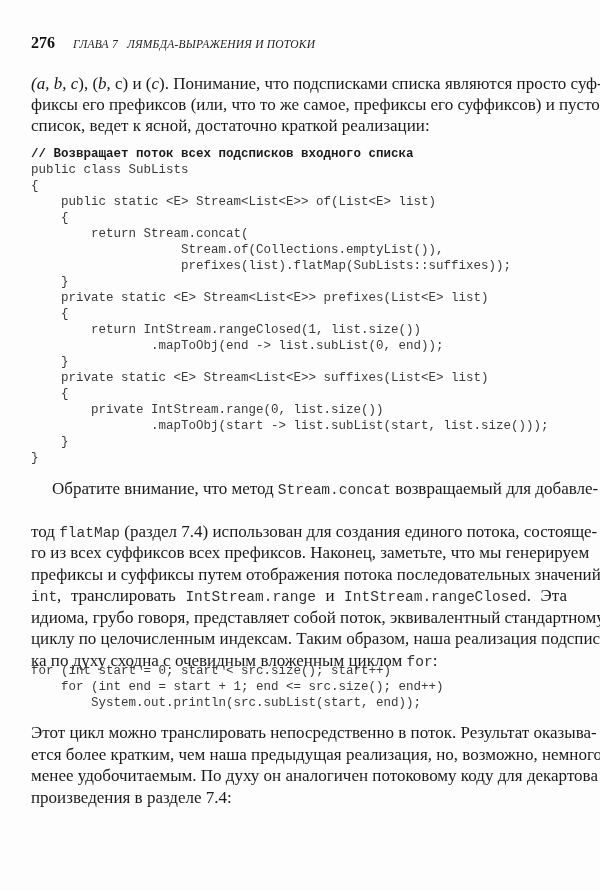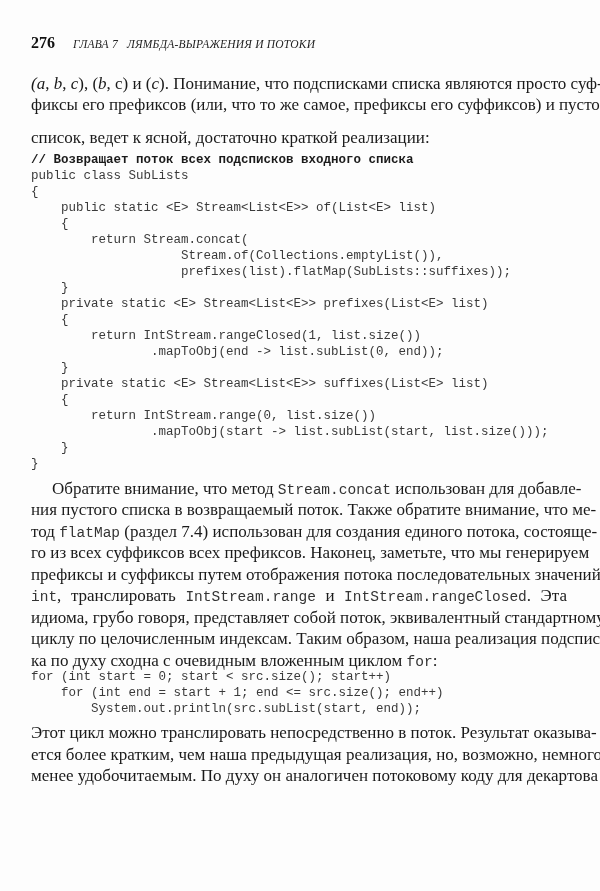--- a/index.html
+++ b/index.html
@@ -15,74 +15,74 @@
     position: absolute; left: 31px; width: 536px; white-space: nowrap;
     font-family: "Liberation Serif", serif; font-size: 17px; line-height: 21px; color: #1a1a1a;
     text-align: justify; text-align-last: justify;
   }
   .line.last { text-align-last: left; }
   .line.indent { left: 52px; width: 515px; }
   .mono { font-family: "Liberation Mono", monospace; font-size: 14.5px; color: #333; }
   .it { font-style: italic; }
   .code {
     position: absolute; left: 31px; white-space: pre;
-    font-family: "Liberation Mono", monospace; font-size: 12.5px; line-height: 16px; color: #3a3a3a; margin-top: 6px;
+    font-family: "Liberation Mono", monospace; font-size: 12.5px; line-height: 16px; color: #3a3a3a;
   }
   .code.comment { font-weight: bold; color: #1a1a1a; }
 </style>
 </head>
 <body>
 
 <div class="page">
 
   <div class="running-head">
     <span class="page-num">276</span>
     <span class="chapter" style="white-space:pre;">ГЛАВА 7   ЛЯМБДА-ВЫРАЖЕНИЯ И ПОТОКИ</span>
   </div>
 
   <div class="line" style="top:73px;"><span class="it">(a</span><span>, </span><span class="it">b</span><span>, </span><span class="it">c</span><span>), (</span><span class="it">b</span><span>, с) и (</span><span class="it">c</span><span>). Понимание, что подсписками списка являются просто суф-</span></div>
   <div class="line" style="top:94px;">фиксы его префиксов (или, что то же самое, префиксы его суффиксов) и пустой</div>
-  <div class="line last" style="top:115px;margin-top:12px;">список, ведет к ясной, достаточно краткой реализации:</div>
+  <div class="line last" style="top:115px;">список, ведет к ясной, достаточно краткой реализации:</div>
 
   <div>
     <div class="code comment" style="top:146px;">// Возвращает поток всех подсписков входного списка</div>
     <div class="code" style="top:162px;">public class SubLists</div>
     <div class="code" style="top:178px;">{</div>
     <div class="code" style="top:194px;">    public static &lt;E&gt; Stream&lt;List&lt;E&gt;&gt; of(List&lt;E&gt; list)</div>
     <div class="code" style="top:210px;">    {</div>
     <div class="code" style="top:226px;">        return Stream.concat(</div>
     <div class="code" style="top:242px;">                    Stream.of(Collections.emptyList()),</div>
     <div class="code" style="top:258px;">                    prefixes(list).flatMap(SubLists::suffixes));</div>
     <div class="code" style="top:274px;">    }</div>
     <div class="code" style="top:290px;">    private static &lt;E&gt; Stream&lt;List&lt;E&gt;&gt; prefixes(List&lt;E&gt; list)</div>
     <div class="code" style="top:306px;">    {</div>
     <div class="code" style="top:322px;">        return IntStream.rangeClosed(1, list.size())</div>
     <div class="code" style="top:338px;">                .mapToObj(end -&gt; list.subList(0, end));</div>
     <div class="code" style="top:354px;">    }</div>
     <div class="code" style="top:370px;">    private static &lt;E&gt; Stream&lt;List&lt;E&gt;&gt; suffixes(List&lt;E&gt; list)</div>
     <div class="code" style="top:386px;">    {</div>
-    <div class="code" style="top:402px;">        return IntStream.range(0, list.size())</div>
+    <div class="code" style="top:402px;">        private IntStream.range(0, list.size())</div>
     <div class="code" style="top:418px;">                .mapToObj(start -&gt; list.subList(start, list.size()));</div>
     <div class="code" style="top:434px;">    }</div>
     <div class="code" style="top:450px;">}</div>
   </div>
 
-  <div class="line indent" style="top:478px;"><span>Обратите внимание, что метод </span><span class="mono">Stream.concat</span><span> использован для добавле-</span></div>
-  <div class="line" style="top:499px;">ния пустого списка в возвращаемый поток. Также обратите внимание, что ме-</div>
+  <div class="line indent" style="top:478px;"><span>Обратите внимание, что метод </span><span class="mono">Stream.concat</span><span> возвращаемый для добавле-</span></div>
   <div class="line" style="top:521px;"><span>тод </span><span class="mono">flatMap</span><span> (раздел 7.4) использован для создания единого потока, состояще-</span></div>
   <div class="line" style="top:564px;">префиксы и суффиксы путем отображения потока последовательных значений</div>
   <div class="line" style="top:542px;">го из всех суффиксов всех префиксов. Наконец, заметьте, что мы генерируем</div>
   <div class="line" style="top:585px;"><span class="mono">int</span><span>, транслировать </span><span class="mono">IntStream.range</span><span> и </span><span class="mono">IntStream.rangeClosed</span><span>. Эта</span></div>
   <div class="line" style="top:607px;">идиома, грубо говоря, представляет собой поток, эквивалентный стандартному</div>
   <div class="line" style="top:628px;">циклу по целочисленным индексам. Таким образом, наша реализация подспис-</div>
   <div class="line last" style="top:650px;"><span>ка по духу сходна с очевидным вложенным циклом </span><span class="mono">for</span><span>:</span></div>
 
   <div>
     <div class="code" style="top:663px;">for (int start = 0; start &lt; src.size(); start++)</div>
     <div class="code" style="top:679px;text-align:right;">    for (int end = start + 1; end &lt;= src.size(); end++)</div>
     <div class="code" style="top:695px;">        System.out.println(src.subList(start, end));</div>
   </div>
 
   <div class="line" style="top:722px;">Этот цикл можно транслировать непосредственно в поток. Результат оказыва-</div>
   <div class="line" style="top:744px;">ется более кратким, чем наша предыдущая реализация, но, возможно, немного</div>
   <div class="line" style="top:765px;">менее удобочитаемым. По духу он аналогичен потоковому коду для декартова</div>
+  <div class="line last" style="top:787px;">произведения в разделе 7.4:</div>
 
 </div>
 
 </body></html>

